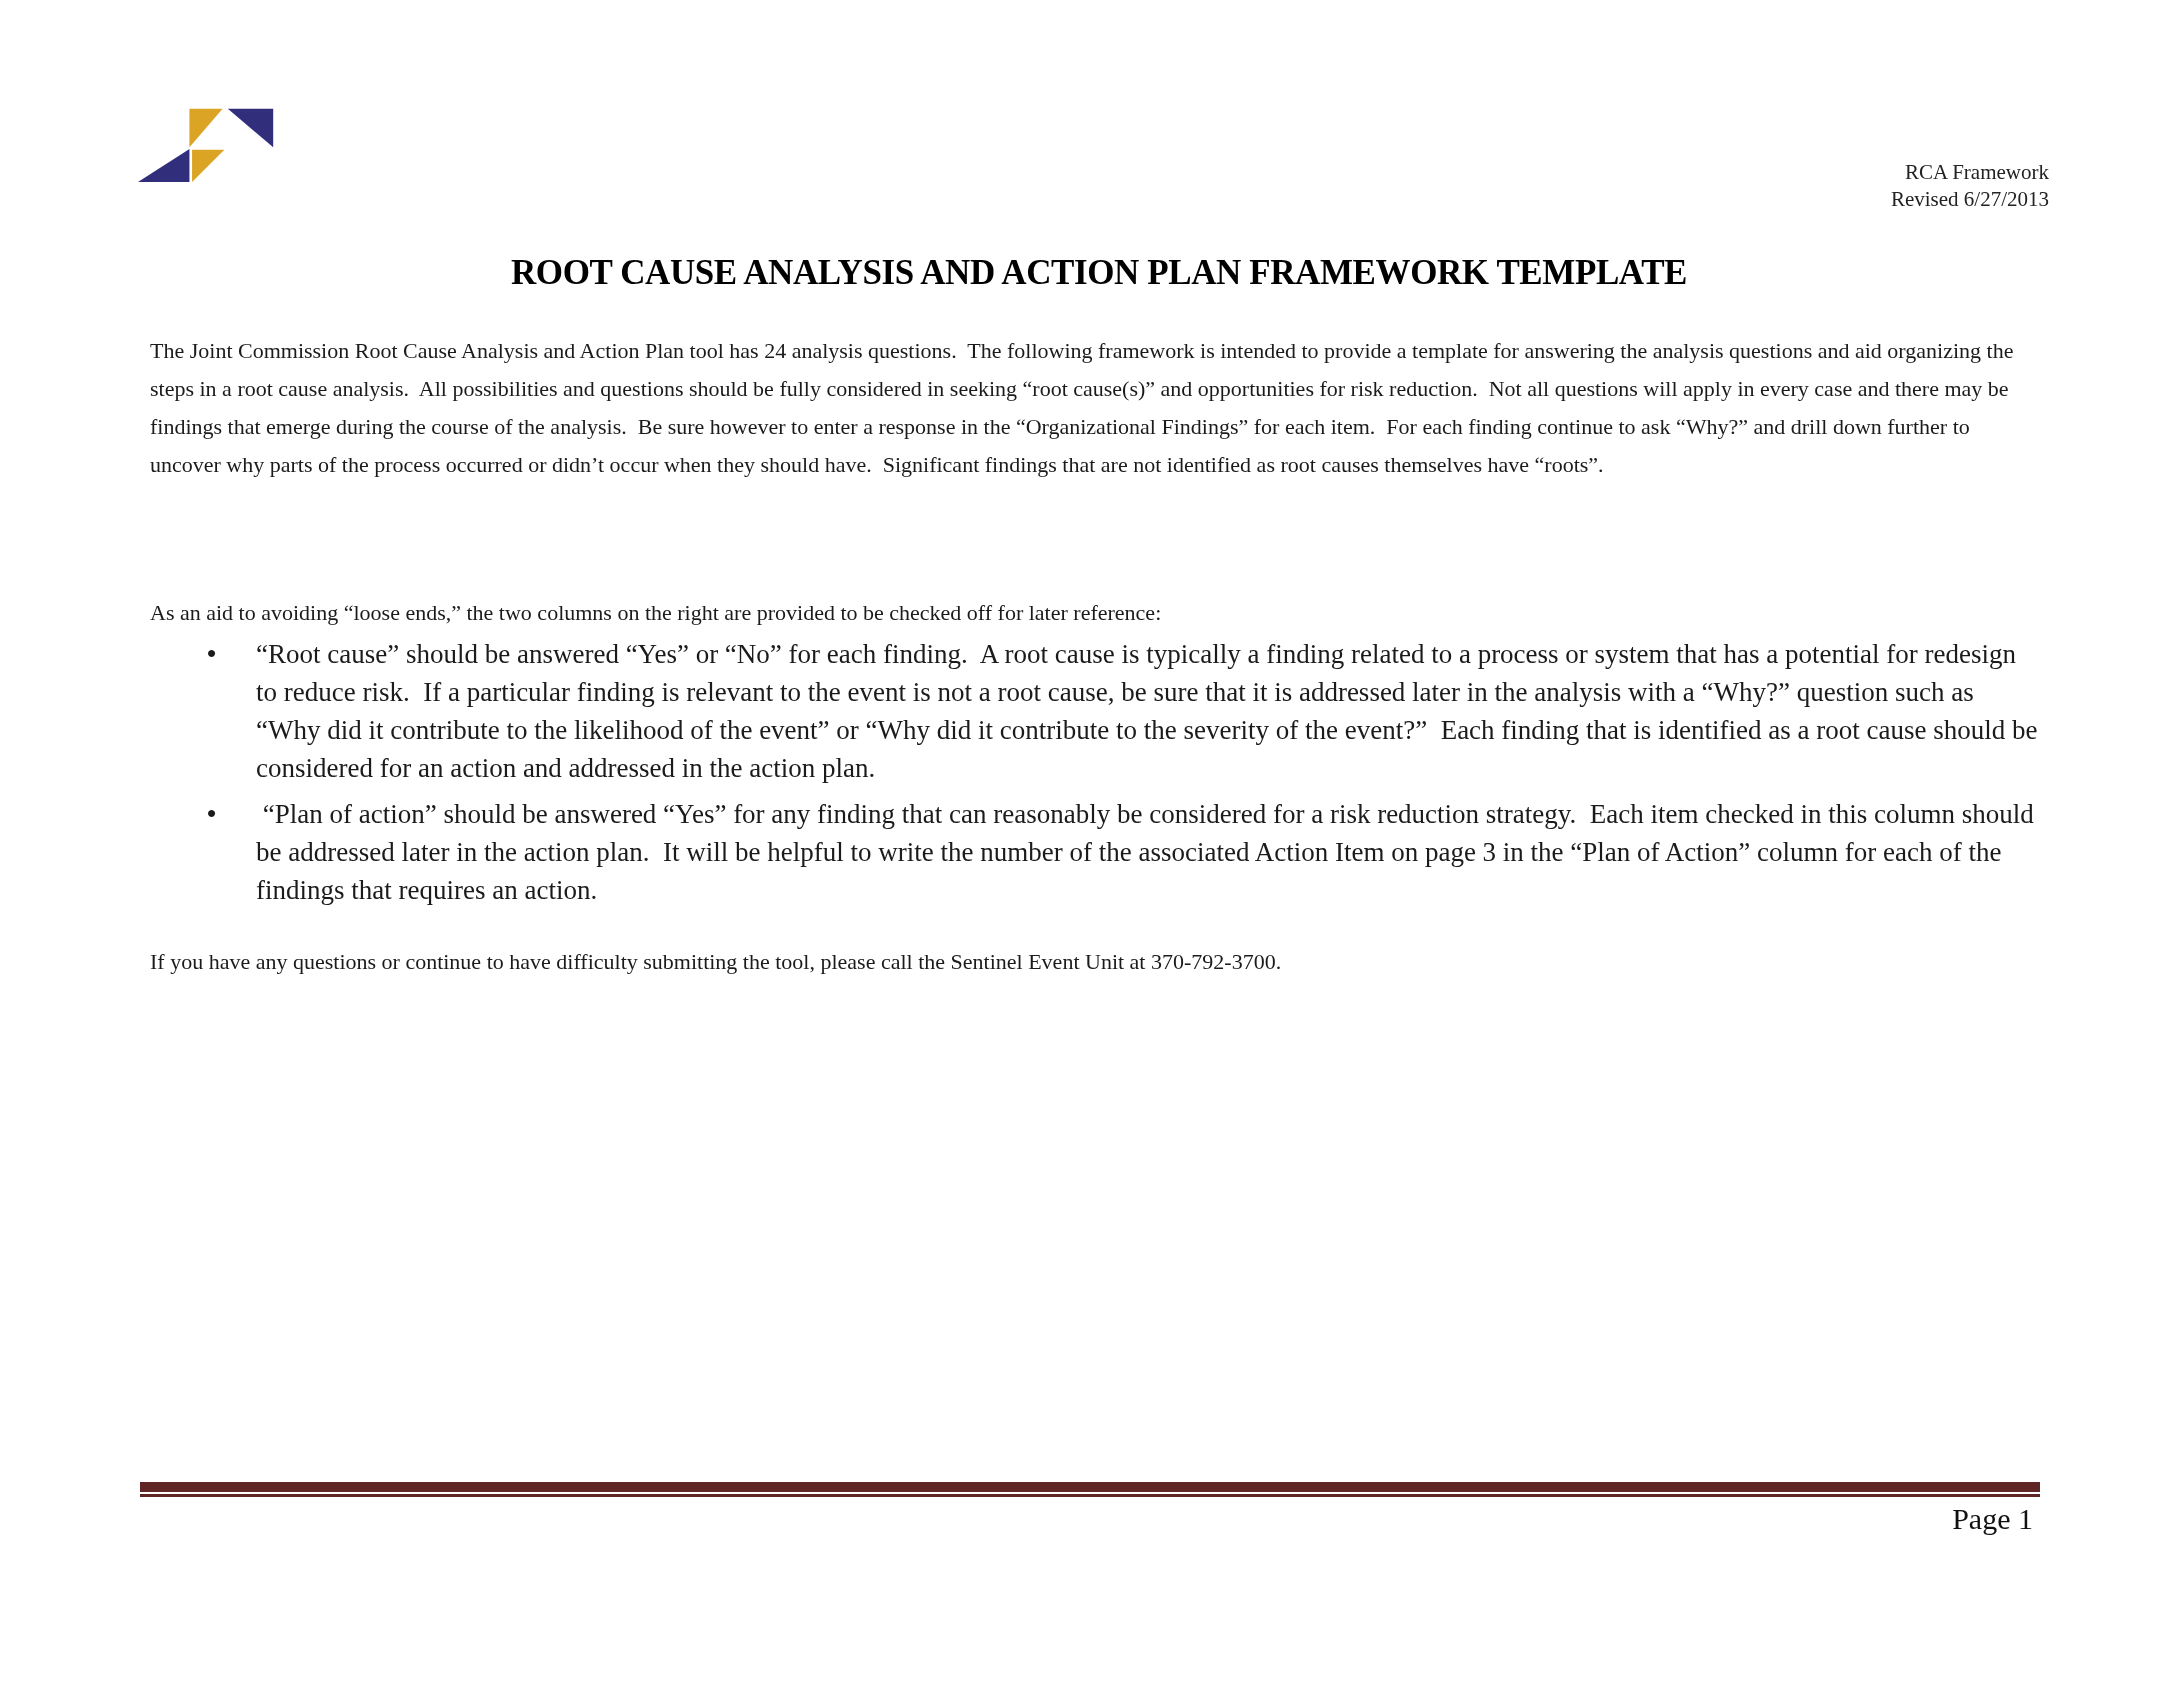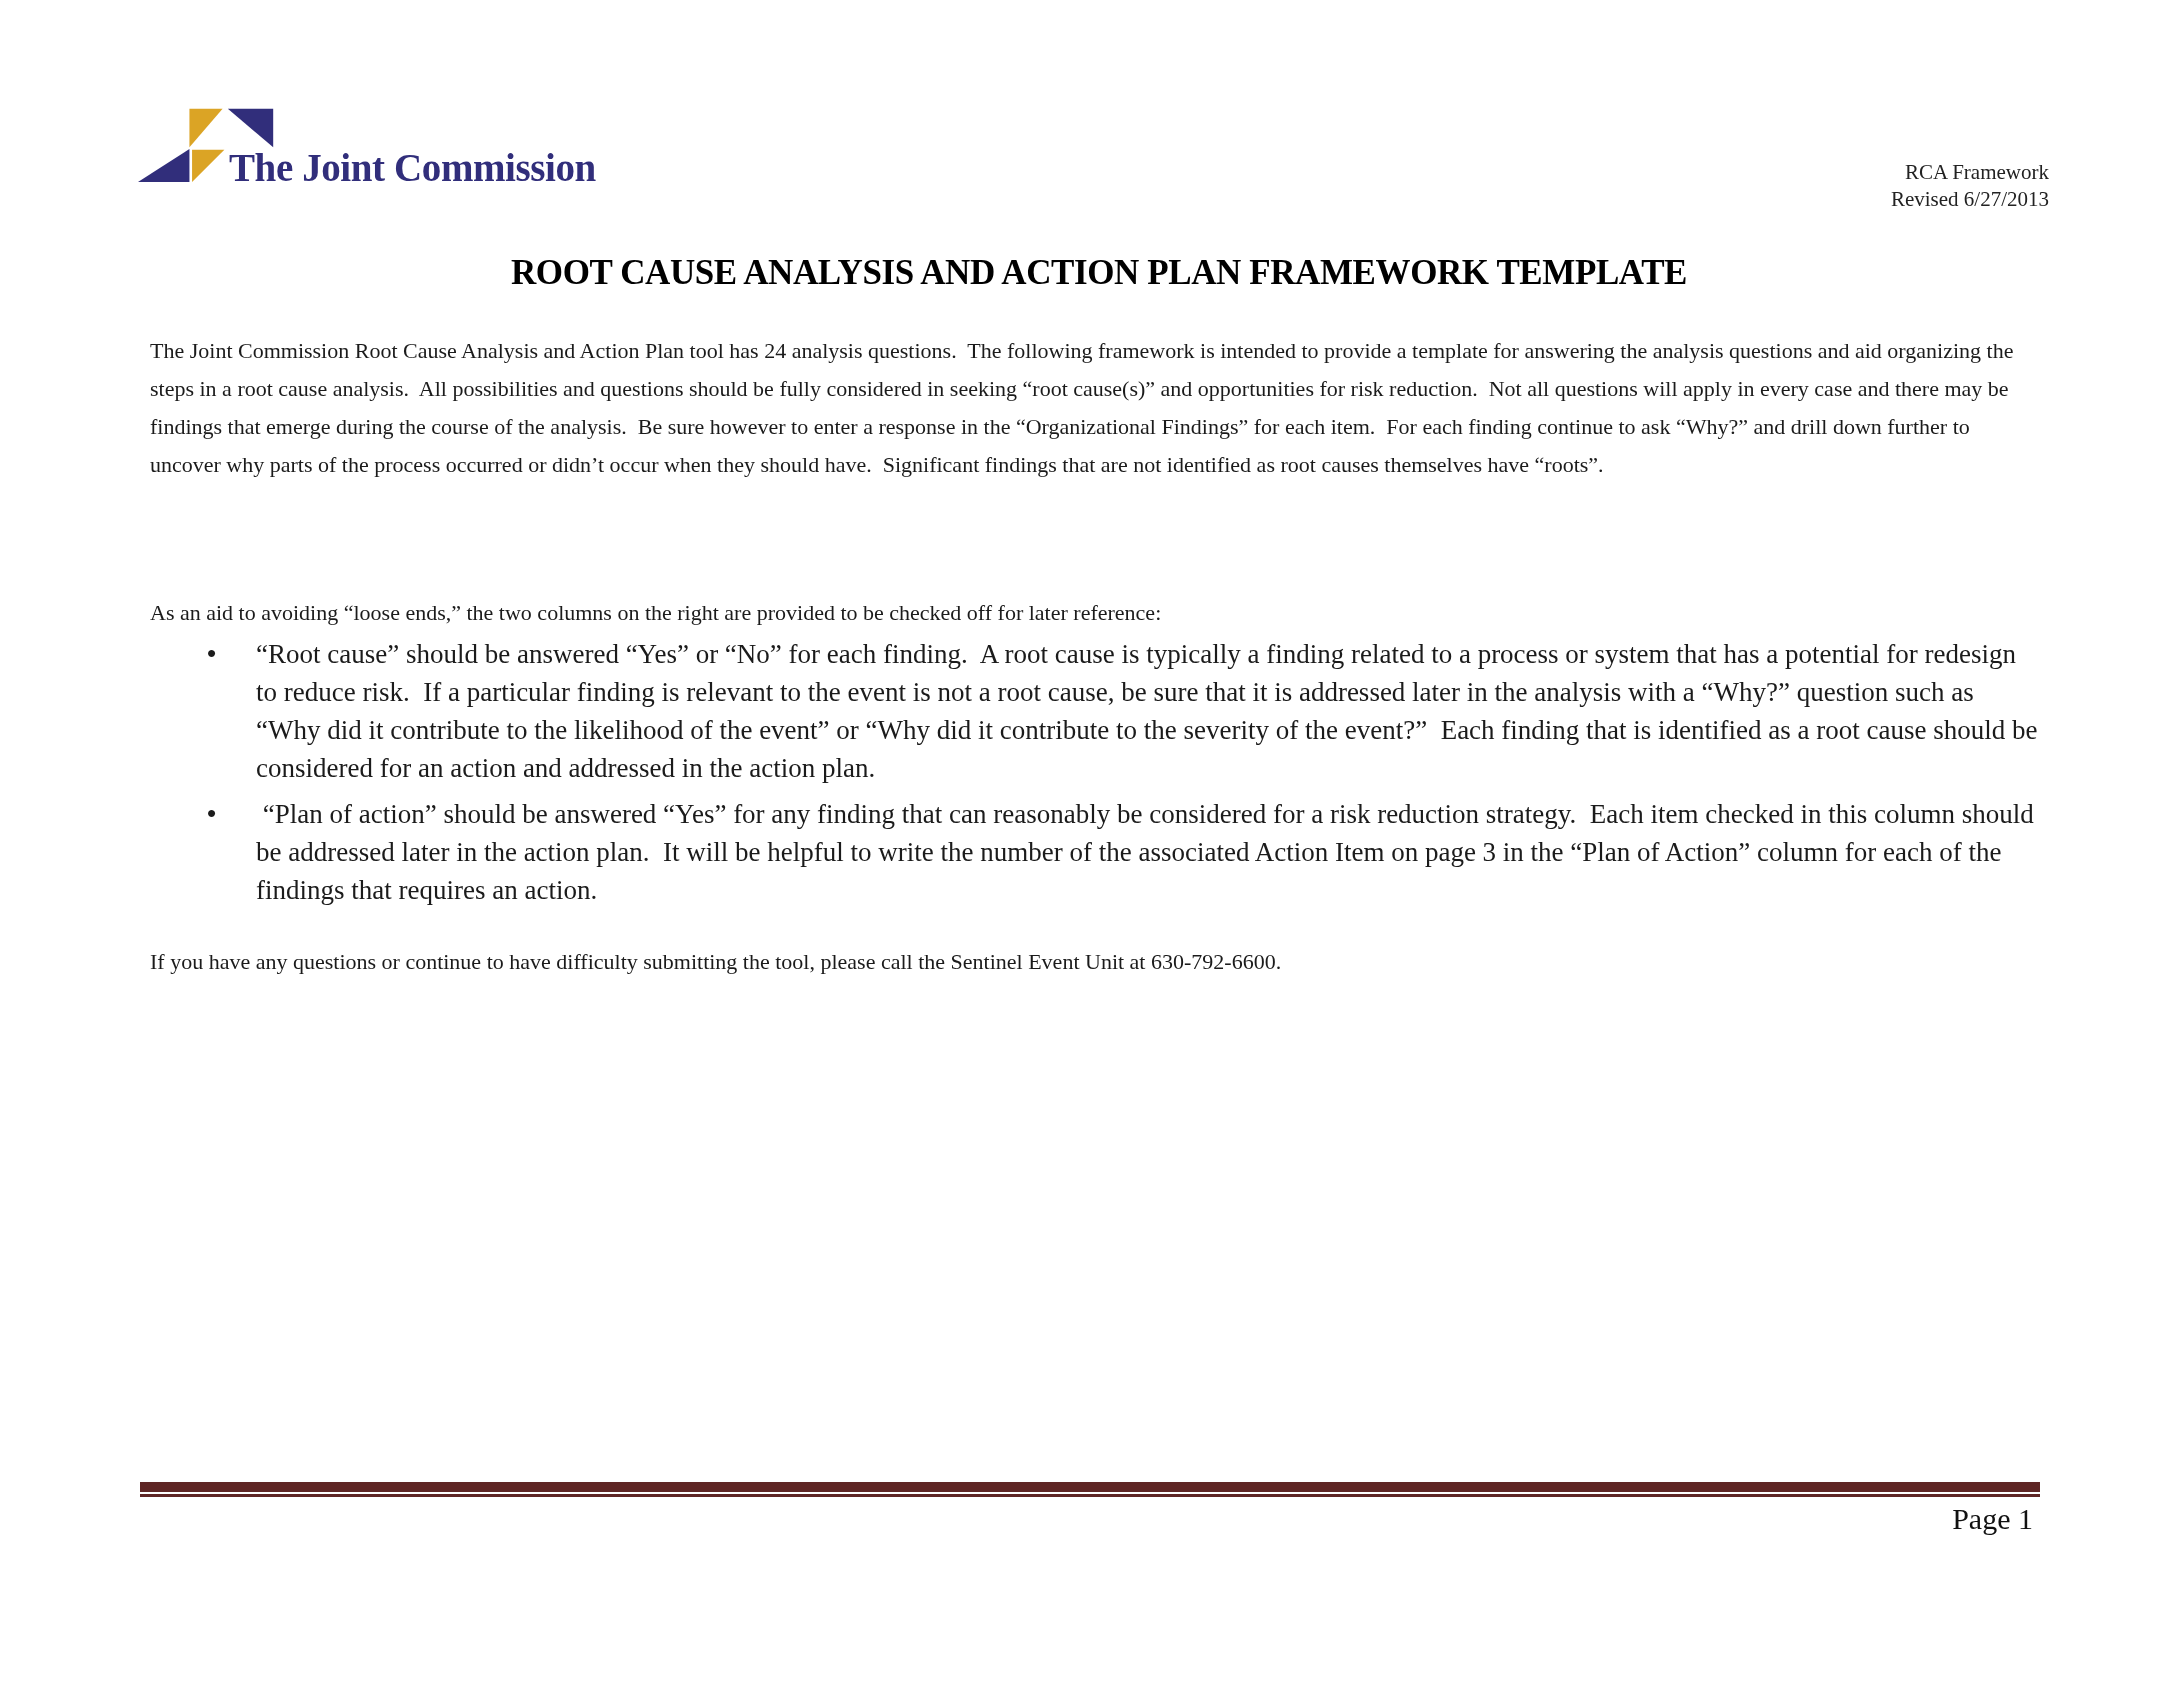--- a/index.html
+++ b/index.html
@@ -61,21 +61,20 @@
 <div class="page">
 
   <div class="logo">
     <svg class="logo-mark" width="157" height="76" viewBox="0 0 180 87" xmlns="http://www.w3.org/2000/svg">
       <polygon points="59,2 97,2 59,46" fill="#DBA425"></polygon>
       <polygon points="103,2 155,2 155,46" fill="#312E7B"></polygon>
       <polygon points="59,48 59,86 0,86" fill="#312E7B"></polygon>
       <polygon points="62,49 99,49 62,86" fill="#DBA425"></polygon>
     </svg>
   </div>
-  <div class="logo-text" style="color: rgb(49, 46, 123);">The Joint Commission</div>
 
   <div class="header-meta">
     <div>RCA Framework</div>
     <div>Revised 6/27/2013</div>
   </div>
 
   <div class="doc-title">ROOT CAUSE ANALYSIS AND ACTION PLAN FRAMEWORK TEMPLATE</div>
 
   <div class="bodytext intro">The Joint Commission Root Cause Analysis and Action Plan tool has 24 analysis questions.  The following framework is intended to provide a template for answering the analysis questions and aid organizing the steps in a root cause analysis.  All possibilities and questions should be fully considered in seeking “root cause(s)” and opportunities for risk reduction.  Not all questions will apply in every case and there may be findings that emerge during the course of the analysis.  Be sure however to enter a response in the “Organizational Findings” for each item.  For each finding continue to ask “Why?” and drill down further to uncover why parts of the process occurred or didn’t occur when they should have.  Significant findings that are not identified as root causes themselves have “roots”.</div>
 
@@ -85,21 +84,21 @@
     <div class="bullet-item">
       <div class="bullet-marker">•</div>
       <div class="bullet-text">“Root cause” should be answered “Yes” or “No” for each finding.  A root cause is typically a finding related to a process or system that has a potential for redesign to reduce risk.  If a particular finding is relevant to the event is not a root cause, be sure that it is addressed later in the analysis with a “Why?” question such as “Why did it contribute to the likelihood of the event” or “Why did it contribute to the severity of the event?”  Each finding that is identified as a root cause should be considered for an action and addressed in the action plan.</div>
     </div>
     <div class="bullet-item">
       <div class="bullet-marker">•</div>
       <div class="bullet-text"> “Plan of action” should be answered “Yes” for any finding that can reasonably be considered for a risk reduction strategy.  Each item checked in this column should be addressed later in the action plan.  It will be helpful to write the number of the associated Action Item on page 3 in the “Plan of Action” column for each of the findings that requires an action.</div>
     </div>
   </div>
 
-  <div class="bodytext closing">If you have any questions or continue to have difficulty submitting the tool, please call the Sentinel Event Unit at 630-792-6600.</div>
+  <div class="bodytext closing">If you have any questions or continue to have difficulty submitting the tool, please call the Sentinel Event Unit at 370-792-3700.</div>
 
   <div class="footer-rule">
     <div class="rule-thick" style="background: rgb(95, 38, 37);"></div>
     <div class="rule-gap"></div>
     <div class="rule-thin" style="background: rgb(95, 38, 37);"></div>
   </div>
 
   <div class="page-num">Page 1</div>
 
 </div>

